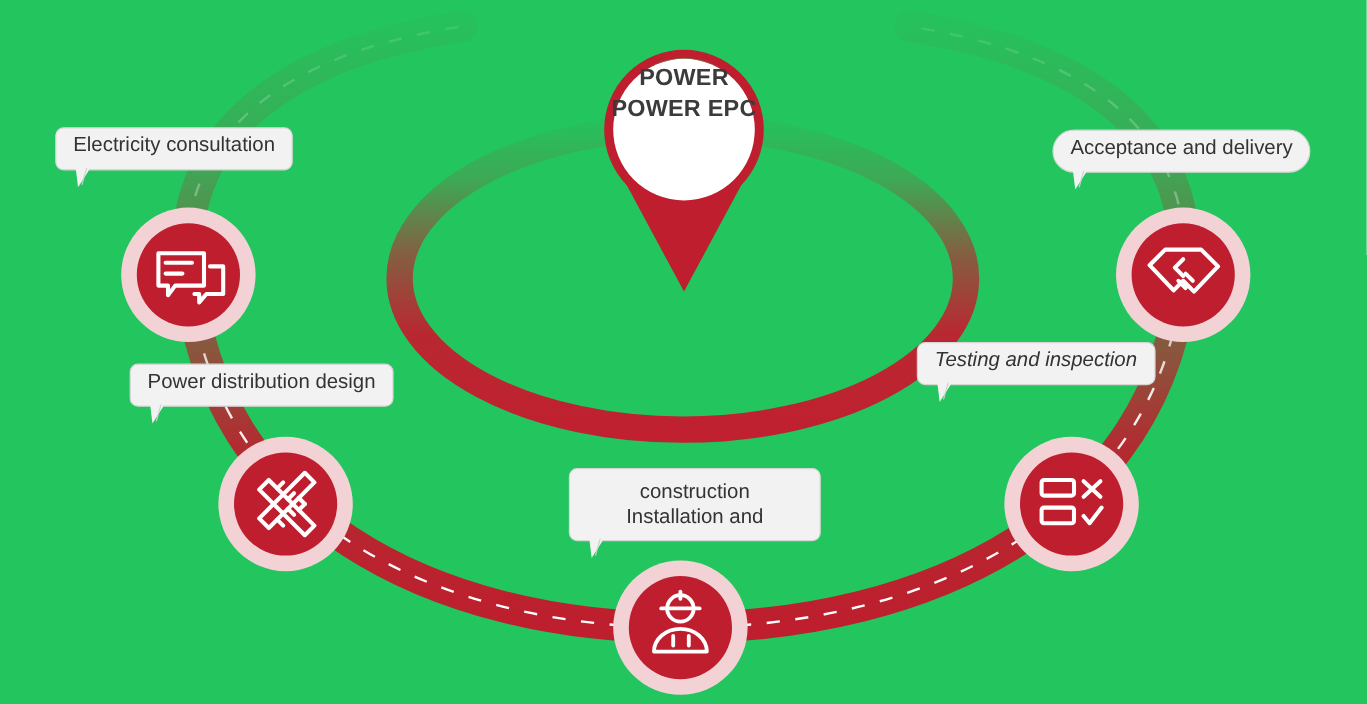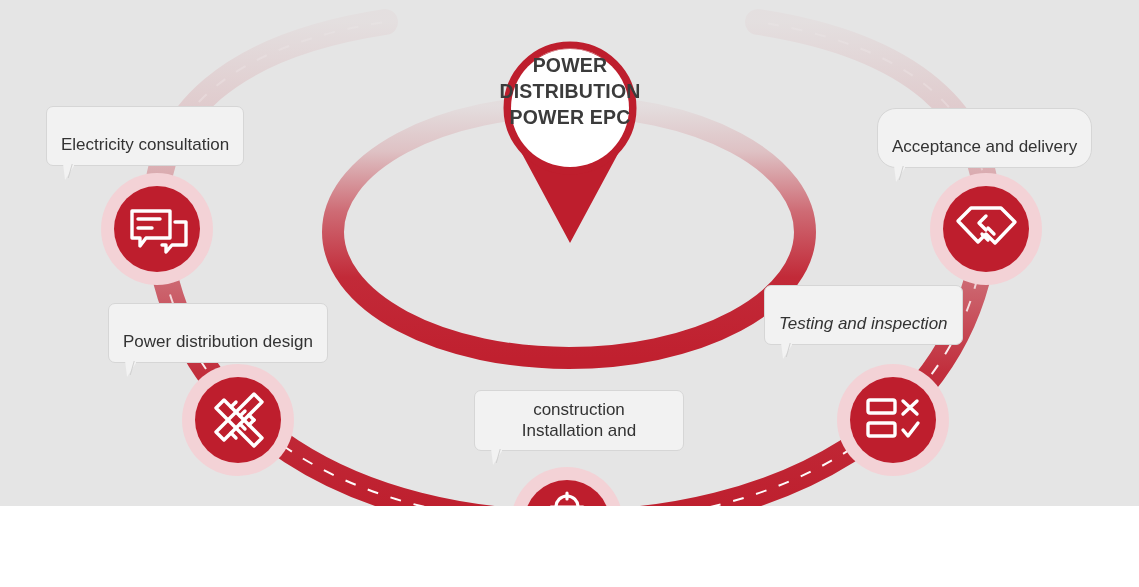--- a/index.html
+++ b/index.html
@@ -7,22 +7,22 @@
     margin: 0;
     padding: 0;
     background: #ffffff;
   }
   body {
     font-family: "Liberation Sans", "DejaVu Sans", sans-serif;
   }
   #stage {
     position: relative;
     width: 1139px;
-    height: 506px;
-    background: #e5e5e5;
+    height: 587px;
+    background: #22c55e;
     overflow: hidden;
   }
   #canvas {
     position: absolute;
     left: 0;
     top: 0;
     width: 1139px;
     height: 587px;
   }
 
@@ -45,21 +45,21 @@
   .label {
     position: absolute;
     background: #f2f2f2;
     border: 1px solid #d6d6d6;
     border-radius: 7px;
     color: #333333;
     font-size: 17px;
     line-height: 21px;
     white-space: nowrap;
     box-sizing: border-box;
-    padding: 27px 14px 10px 14px;
+    padding: 3px 14px 10px 14px;
   }
   .label.two-line {
     white-space: normal;
     text-align: center;
     padding: 8px 14px 9px 14px;
   }
   
   .label .tail {
     position: absolute;
     left: 14px;
@@ -247,21 +247,20 @@
                  L 1001 208 Z"></path>
         <path d="M 986 216 L 979 223 L 986 230"></path>
         <path d="M 988 228 L 994 234"></path>
         <path d="M 982 234 L 988 240"></path>
       </g>
     </g>
   </svg>
 
   <div class="pin-text">
     <div>POWER</div>
-    <div>DISTRIBUTION</div>
     <div>POWER EPC</div>
   </div>
 
   <div class="label lbl-electricity">
     <span>Electricity consultation</span>
     <span class="tail"></span>
   </div>
 
   <div class="label lbl-design">
     <span>Power distribution design</span>

